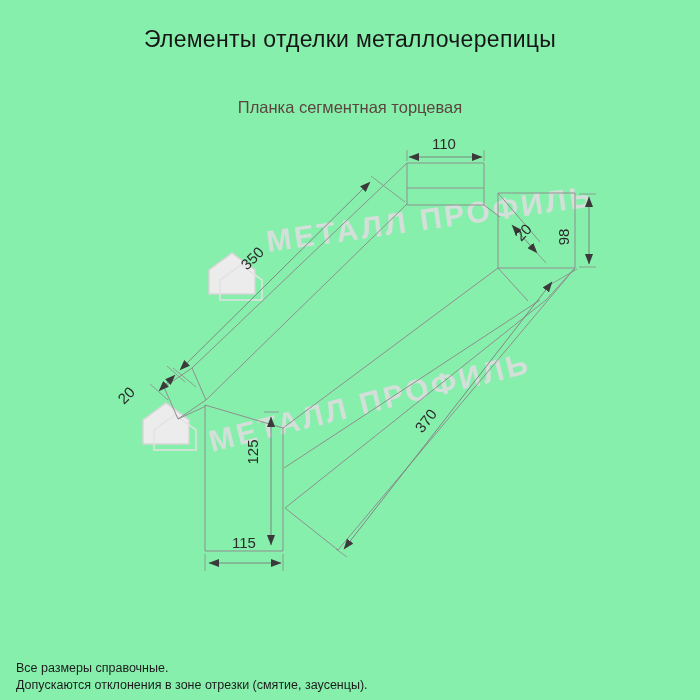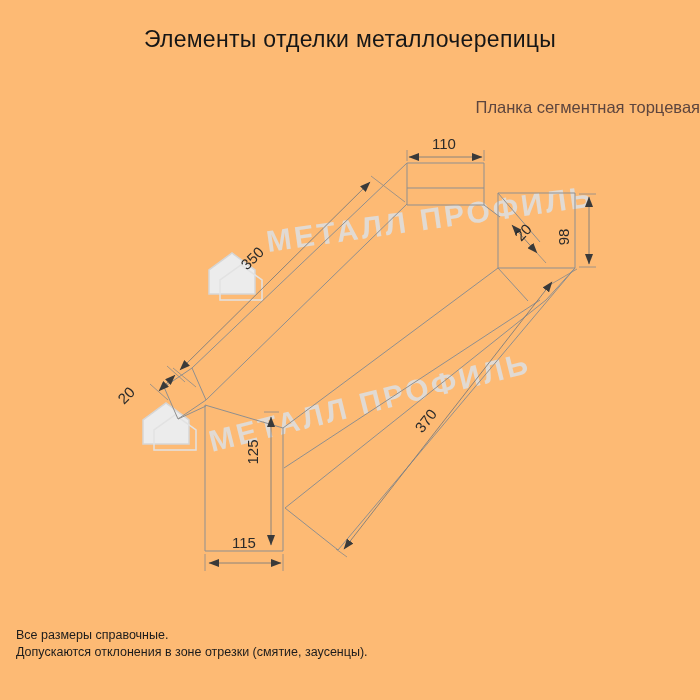--- a/index.html
+++ b/index.html
@@ -1,29 +1,29 @@
 <!DOCTYPE html>
 <html><head>
 <meta charset="utf-8">
 <style>
   html,body{margin:0;padding:0;background:#fff;}
   .page{
-    position:relative;width:700px;height:700px;background:#fdba74;
+    position:relative;width:700px;height:700px;background:#86efac;
     font-family:"Liberation Sans","DejaVu Sans",sans-serif;overflow:hidden;
   }
   .title{
     position:absolute;top:26px;left:0;width:100%;text-align:center;
     font-size:23px;font-weight:400;color:#161616;letter-spacing:.3px;
   }
   .subtitle{
-    position:absolute;top:97px;left:0;width:100%;text-align:right;
+    position:absolute;top:97px;left:0;width:100%;text-align:center;
     font-size:16.5px;line-height:21px;color:#5d453e;font-weight:400;
   }
   .footer{
-    position:absolute;left:16px;top:627px;font-size:12.5px;line-height:17px;color:#1c1c1c;
+    position:absolute;left:16px;top:660px;font-size:12.5px;line-height:17px;color:#1c1c1c;
   }
   svg{position:absolute;left:0;top:0;}
   .part{stroke:#8f8f8f;stroke-width:1;fill:none;}
   .dim{stroke:#7d7d7d;stroke-width:0.9;fill:none;}
   .ext{stroke:#8a8a8a;stroke-width:0.8;fill:none;}
   .dimtxt{fill:#2b2b2b;font-size:15px;font-family:"Liberation Sans",sans-serif;}
   .wmtxt{fill:#dedede;font-size:30px;font-weight:700;letter-spacing:3px;opacity:.9;
          font-family:"Liberation Sans",sans-serif;}
   .wmhouse{fill:#ececec;stroke:#d6d6d6;stroke-width:1.5;}
   .wmhouse2{fill:none;stroke:#e2e2e2;stroke-width:1.5;}

